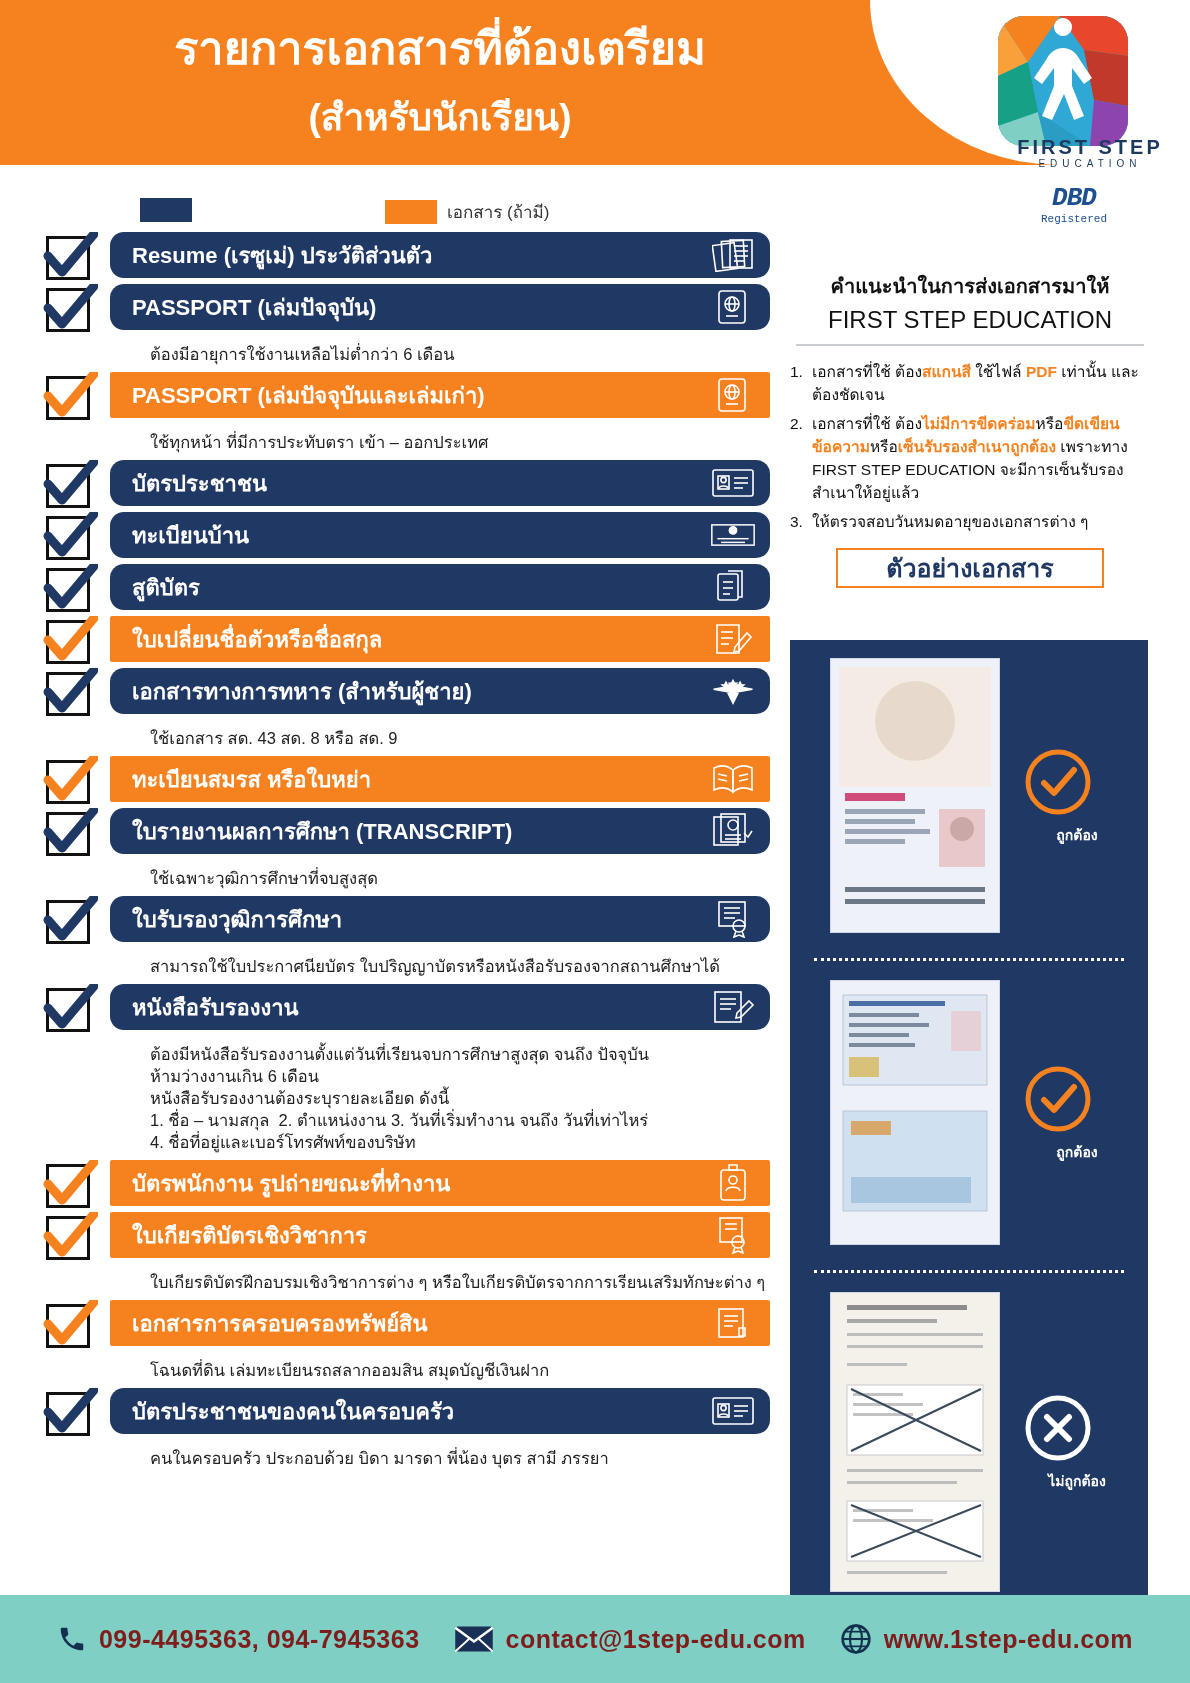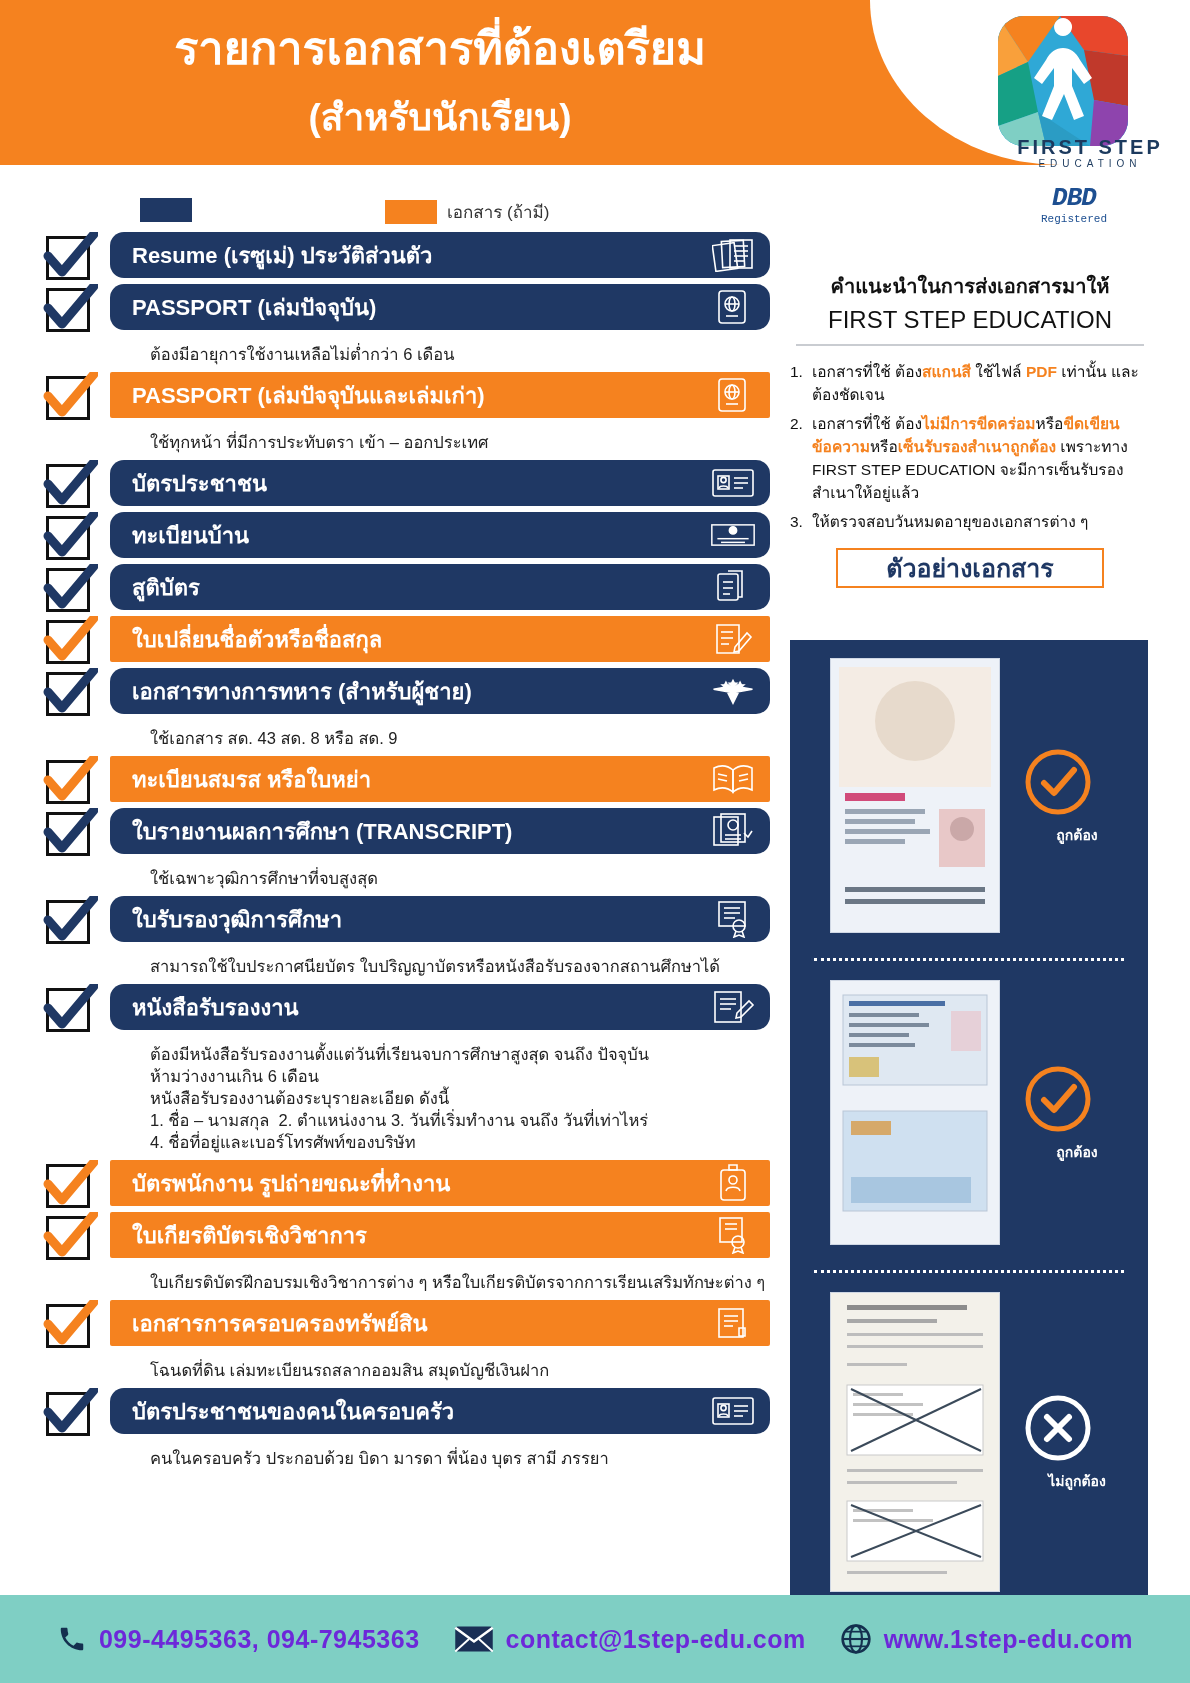--- a/index.html
+++ b/index.html
@@ -107,21 +107,21 @@
   .doc-card { background:#e9eef6; border:1px solid #cfd7e4; }
   .verdict { color:#fff; text-align:center; font-size:14px; font-weight:bold; margin-top:6px;}
   .dashed {
     position:absolute; left:24px; width:310px; height:0;
     border-top:3px dotted #ffffff;
   }
   
   .footer {
     position:absolute; left:0; bottom:0; width:1190px; height:88px;
     background:#7FCFC4; display:flex; align-items:center; justify-content:center; gap:34px;
-    color:#6d28d9; font-weight:bold; font-size:25px;
+    color:#7f1d1d; font-weight:bold; font-size:25px;
   }
   .footer span.txt { letter-spacing:0.5px; }
   .fitem { display:flex; align-items:center; gap:12px; }
   svg { display:block; }
 </style>
 </head>
 <body>
 
 <div class="header">
   <div class="header-curve"></div>

